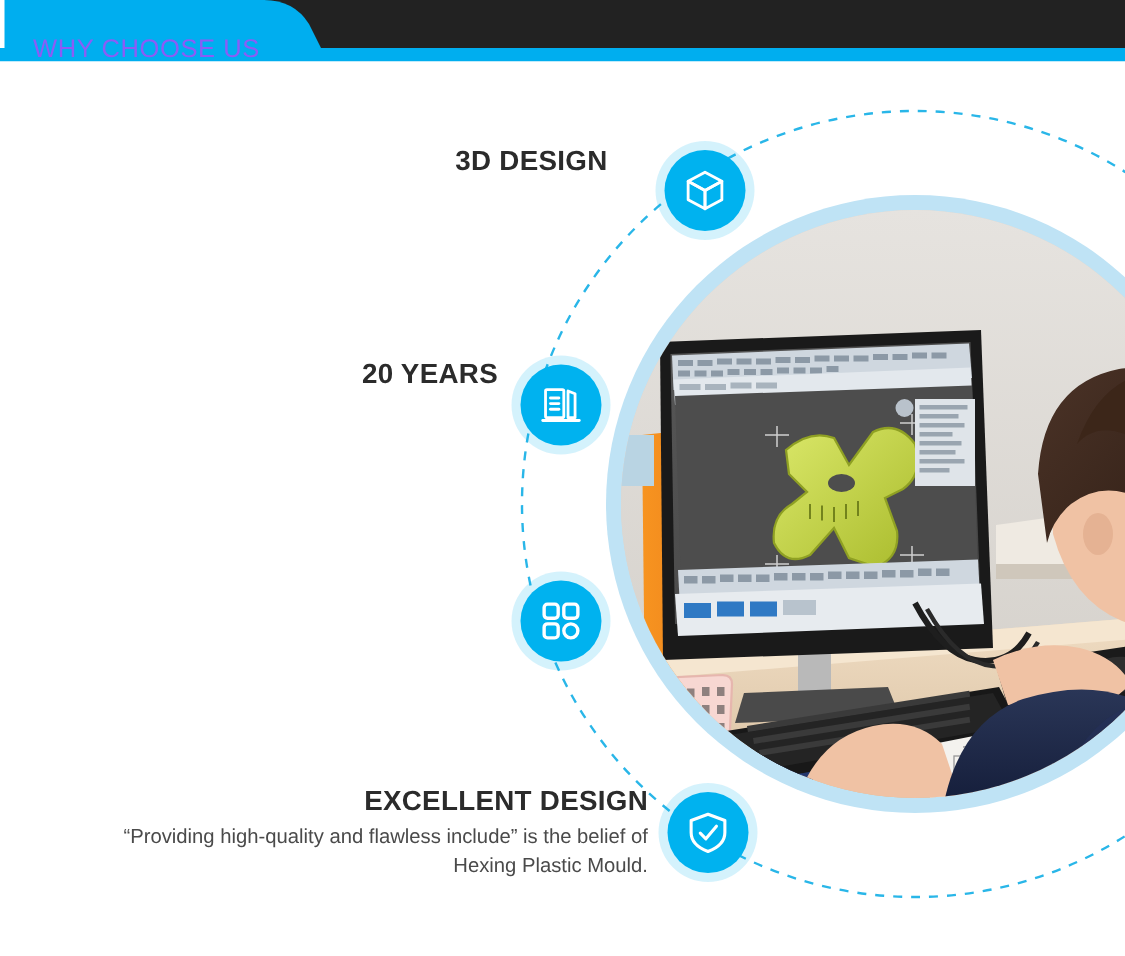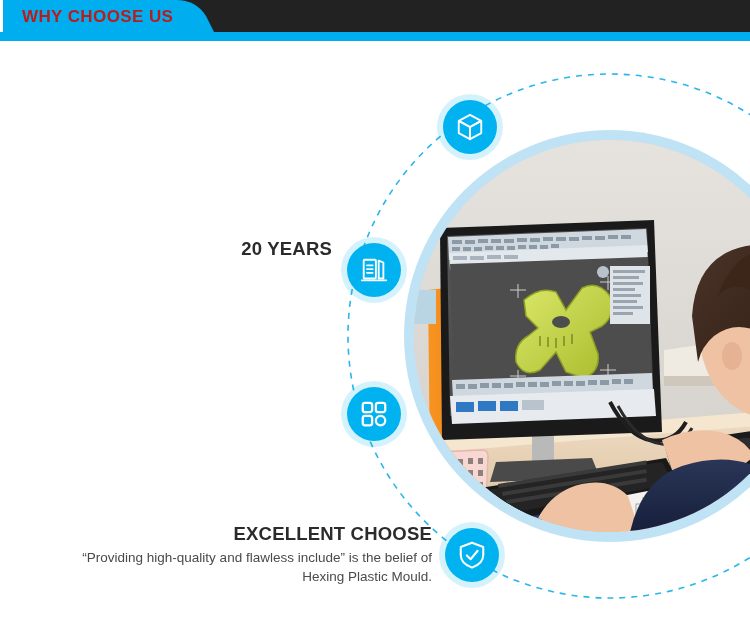--- a/index.html
+++ b/index.html
@@ -48,25 +48,25 @@
     top: 0;
     left: 0;
     width: 260px;
     height: 41px;
   }
   .header-tab svg {
     display: block;
   }
   .header-title {
     position: absolute;
-    top: 7px;
+    top: 23px;
     left: 22px;
     font-size: 17px;
-    font-weight: bold;
-    color: #b91c1c;
+    font-weight: normal;
+    color: #8b5cf6;
     letter-spacing: 0.4px;
     white-space: nowrap;
     z-index: 5;
   }
 
   
   .photo-ring {
     position: absolute;
     left: 404px;
     top: 130px;
@@ -380,20 +380,21 @@
       <svg width="260" height="41" viewBox="0 0 260 41">
         <path d="M0 0 L176 0 Q196 0 206 16 L214 32 L0 32 Z" fill="#00aeef"></path>
         <path d="M0 0 L3 0 L3 32 L0 32 Z" fill="#ffffff"></path>
       </svg>
     </div>
     <div class="header-title">WHY CHOOSE US</div>
   </div>
 
   <div class="feature">
     <div class="feature-text" style="left:30px; top:96px; width:375px;">
+      <div class="feature-title">3D DESIGN</div>
     </div>
     <div class="icon-badge" style="left:443px; top:100px;">
       <svg width="30" height="30" viewBox="0 0 32 32" fill="none" stroke="#ffffff" stroke-width="2" stroke-linejoin="round" stroke-linecap="round">
         <path d="M16 3 L28 9.5 L16 16 L4 9.5 Z"></path>
         <path d="M4 9.5 L4 22.5 L16 29 L16 16 Z"></path>
         <path d="M28 9.5 L28 22.5 L16 29 L16 16 Z"></path>
       </svg>
     </div>
   </div>
 
@@ -421,21 +422,21 @@
         <rect x="4" y="4" width="10" height="10" rx="2.4"></rect>
         <rect x="18" y="4" width="10" height="10" rx="2.4"></rect>
         <rect x="4" y="18" width="10" height="10" rx="2.4"></rect>
         <circle cx="23" cy="23" r="5"></circle>
       </svg>
     </div>
   </div>
 
   <div class="feature">
     <div class="feature-text" style="left:60px; top:523px; width:372px;">
-      <div class="feature-title">EXCELLENT CHOOSE</div>
+      <div class="feature-title">EXCELLENT DESIGN</div>
       <div class="feature-desc">“Providing high-quality and flawless include” is the belief of Hexing Plastic Mould.</div>
     </div>
     <div class="icon-badge" style="left:445px; top:528px;">
       <svg width="30" height="30" viewBox="0 0 32 32" fill="none" stroke="#ffffff" stroke-width="2.2" stroke-linejoin="round" stroke-linecap="round">
         <path d="M16 3 L28 7.5 L28 16 Q28 25 16 29.5 Q4 25 4 16 L4 7.5 Z"></path>
         <path d="M10.5 16.5 L14.5 20.5 L22 11.5"></path>
       </svg>
     </div>
   </div>
 

